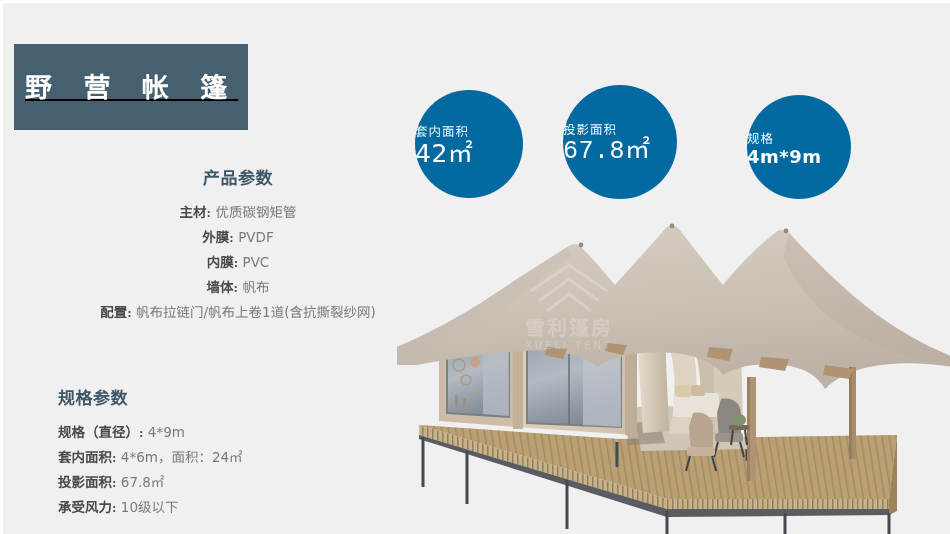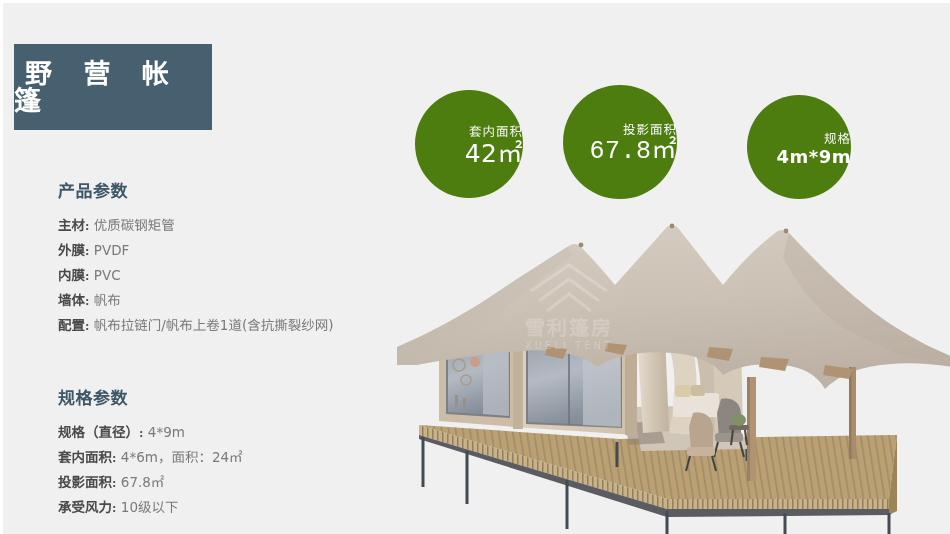--- a/index.html
+++ b/index.html
@@ -16,36 +16,36 @@
     background:#f0f0f0;
     border-top:3px solid #ffffff;
     border-left:3px solid #ffffff;
     overflow:hidden;
   }
 
   
   #title-banner {
     position:absolute;
     left:11px; top:41px;
-    width:198px; height:86px;
+    width:234px; height:86px;
     background:#47606f;
-    display:flex; align-items:center; justify-content:flex-start;
+    display:flex; align-items:center; justify-content:flex-start;text-decoration:underline;
   }
   #title-banner .title-text {
     color:#ffffff;
     font-size:27px;
     font-weight:bold;
     letter-spacing:11px;
     text-indent:11px;
     line-height:1;
   }
 
   
   .spec-block { position:absolute; left:55px; width:360px; }
-  #product-params { top:174px; }
+  #product-params { top:161px;text-align:center; }
   #size-params    { top:381px; }
 
   .block-heading {
     color:#3d5668;
     font-size:17px;
     font-weight:bold;
     letter-spacing:.5px;
     margin-bottom:11px;
   }
   .spec-row {
@@ -60,24 +60,24 @@
   }
   .spec-row .v {
     color:#7a7a7a;
     font-weight:normal;
   }
 
   
   .badge {
     position:absolute;
     border-radius:50%;
-    background:#4d7c0f;
+    background:#0369a1;
     display:flex;
     flex-direction:column;
-    align-items:flex-end;
+    align-items:flex-start;
     justify-content:center;
     color:#ffffff;
     text-align:center;
   }
   #badge-0 { left:412px; top:87px; width:108px; height:108px; }
   #badge-1 { left:560px; top:82px; width:114px; height:114px;font-family:Liberation Mono, monospace; }
   #badge-2 { left:744px; top:92px; width:104px; height:104px; }
 
   .badge .b-label {
     font-size:12.5px;

